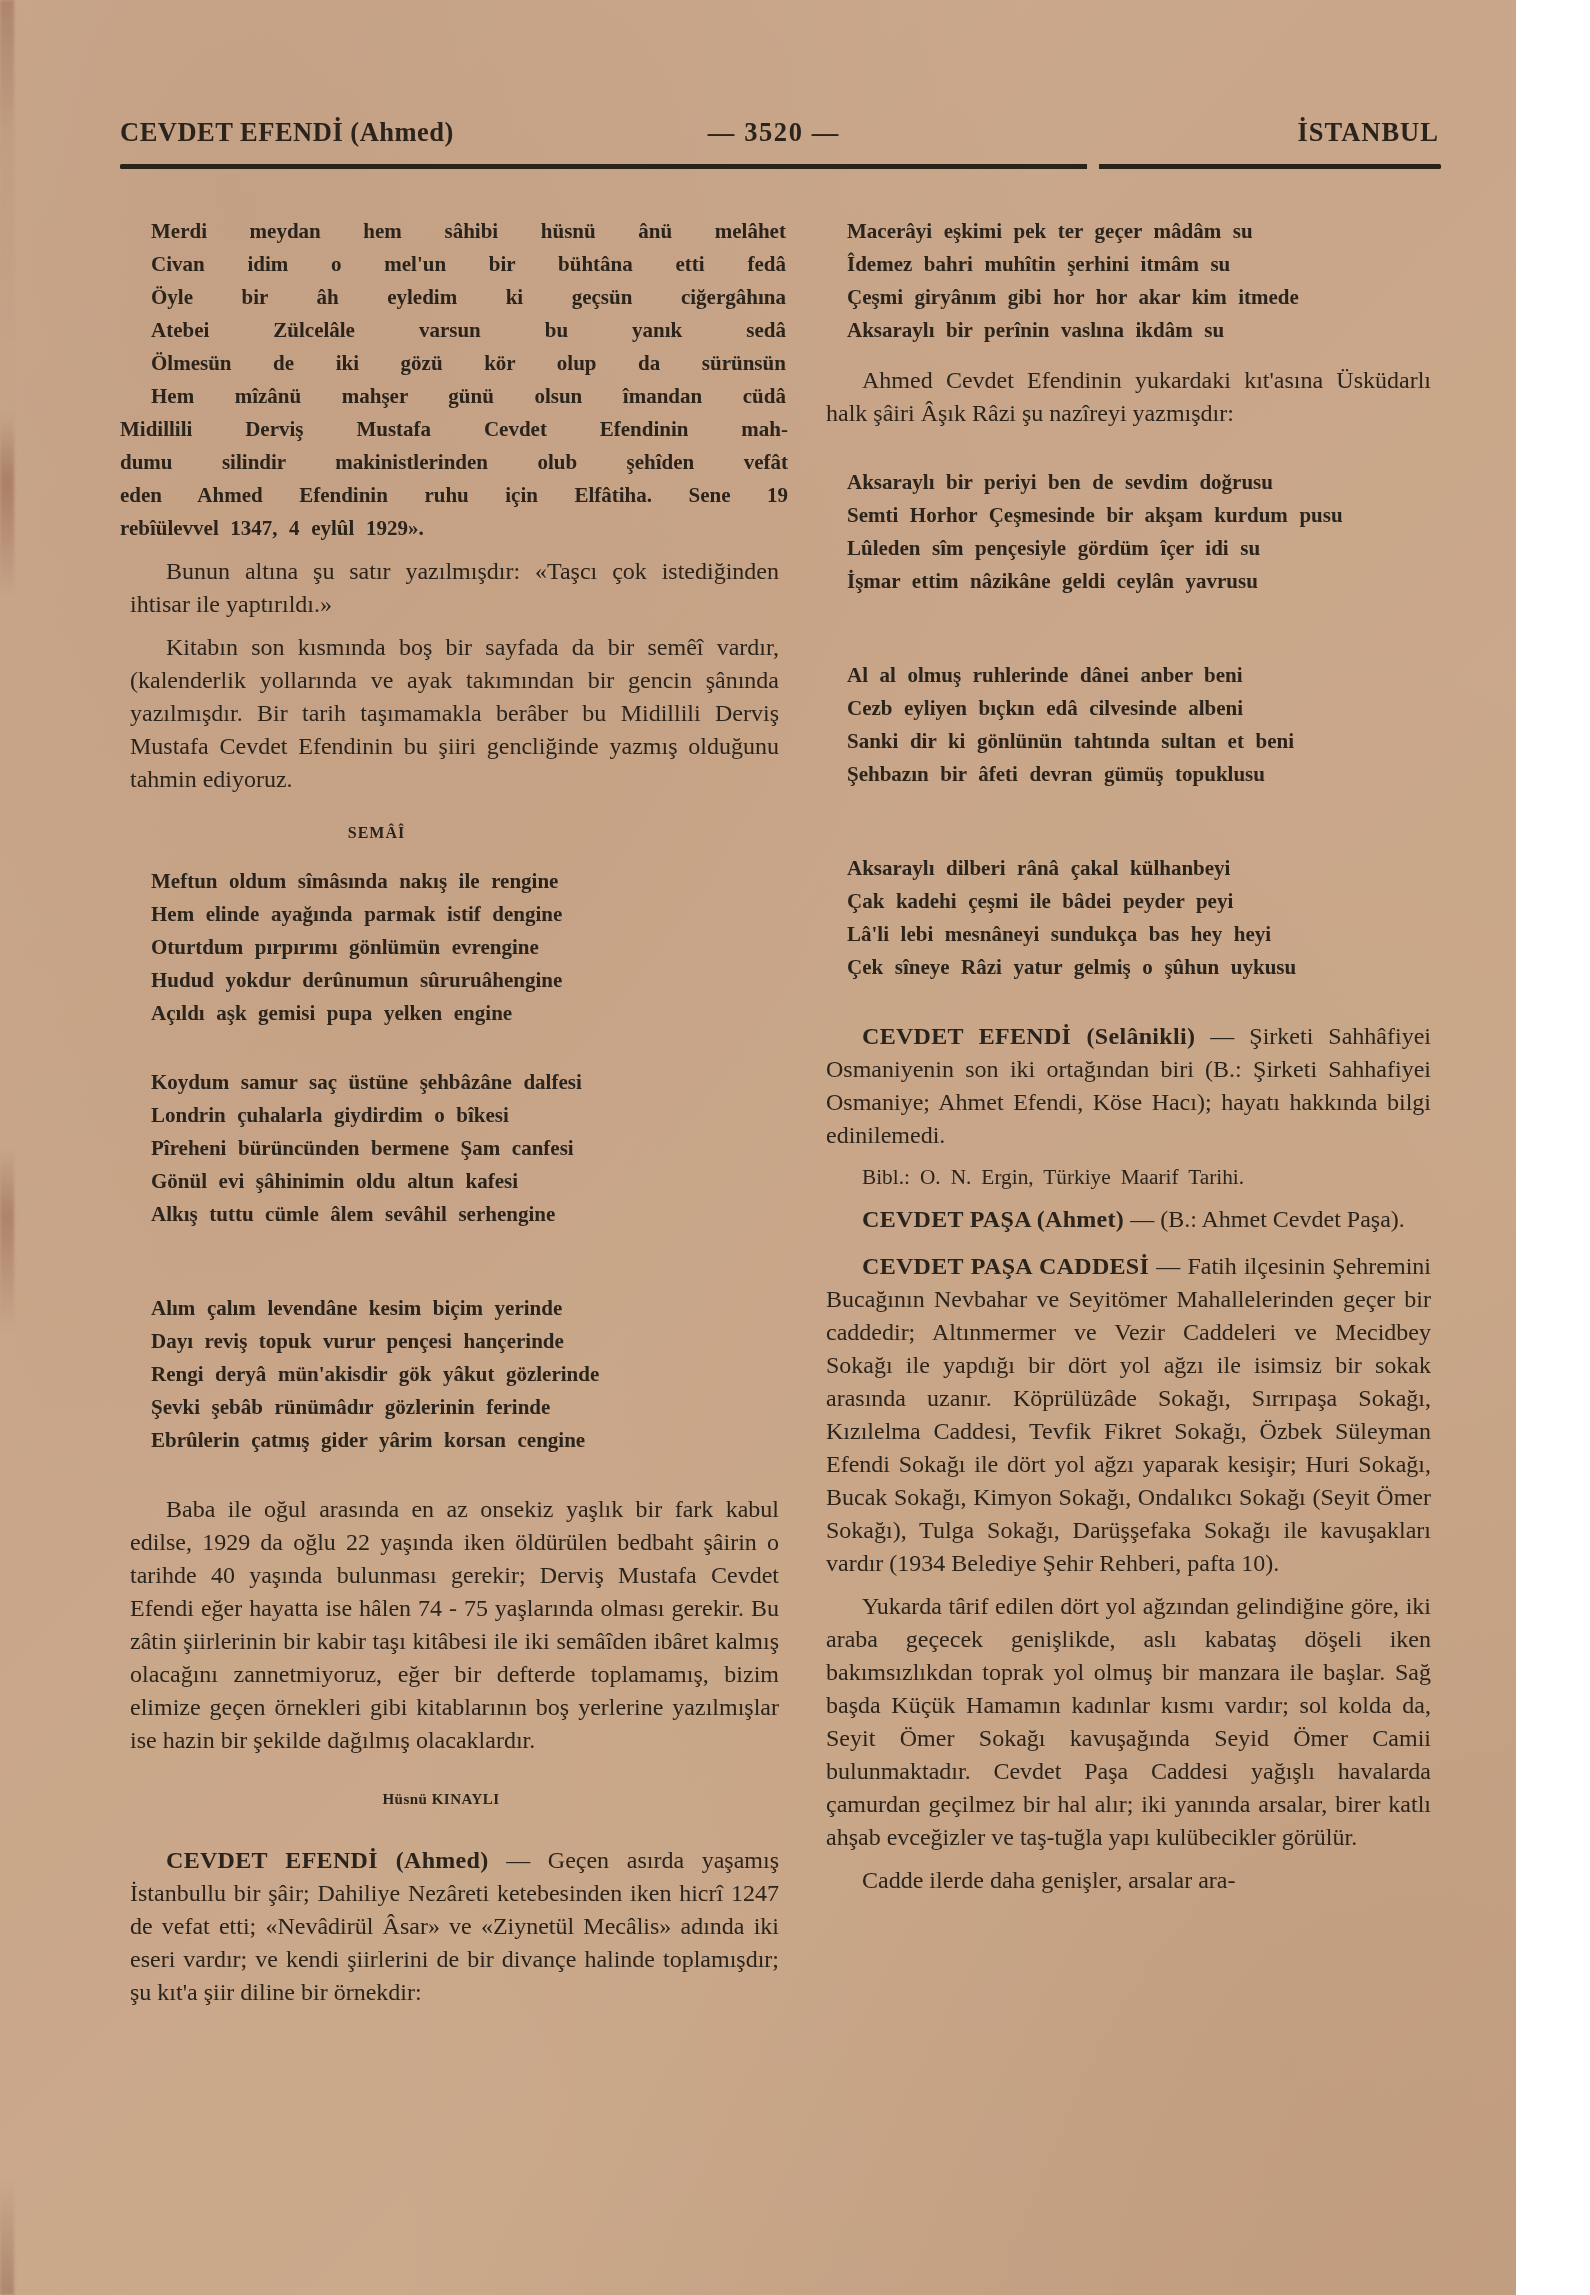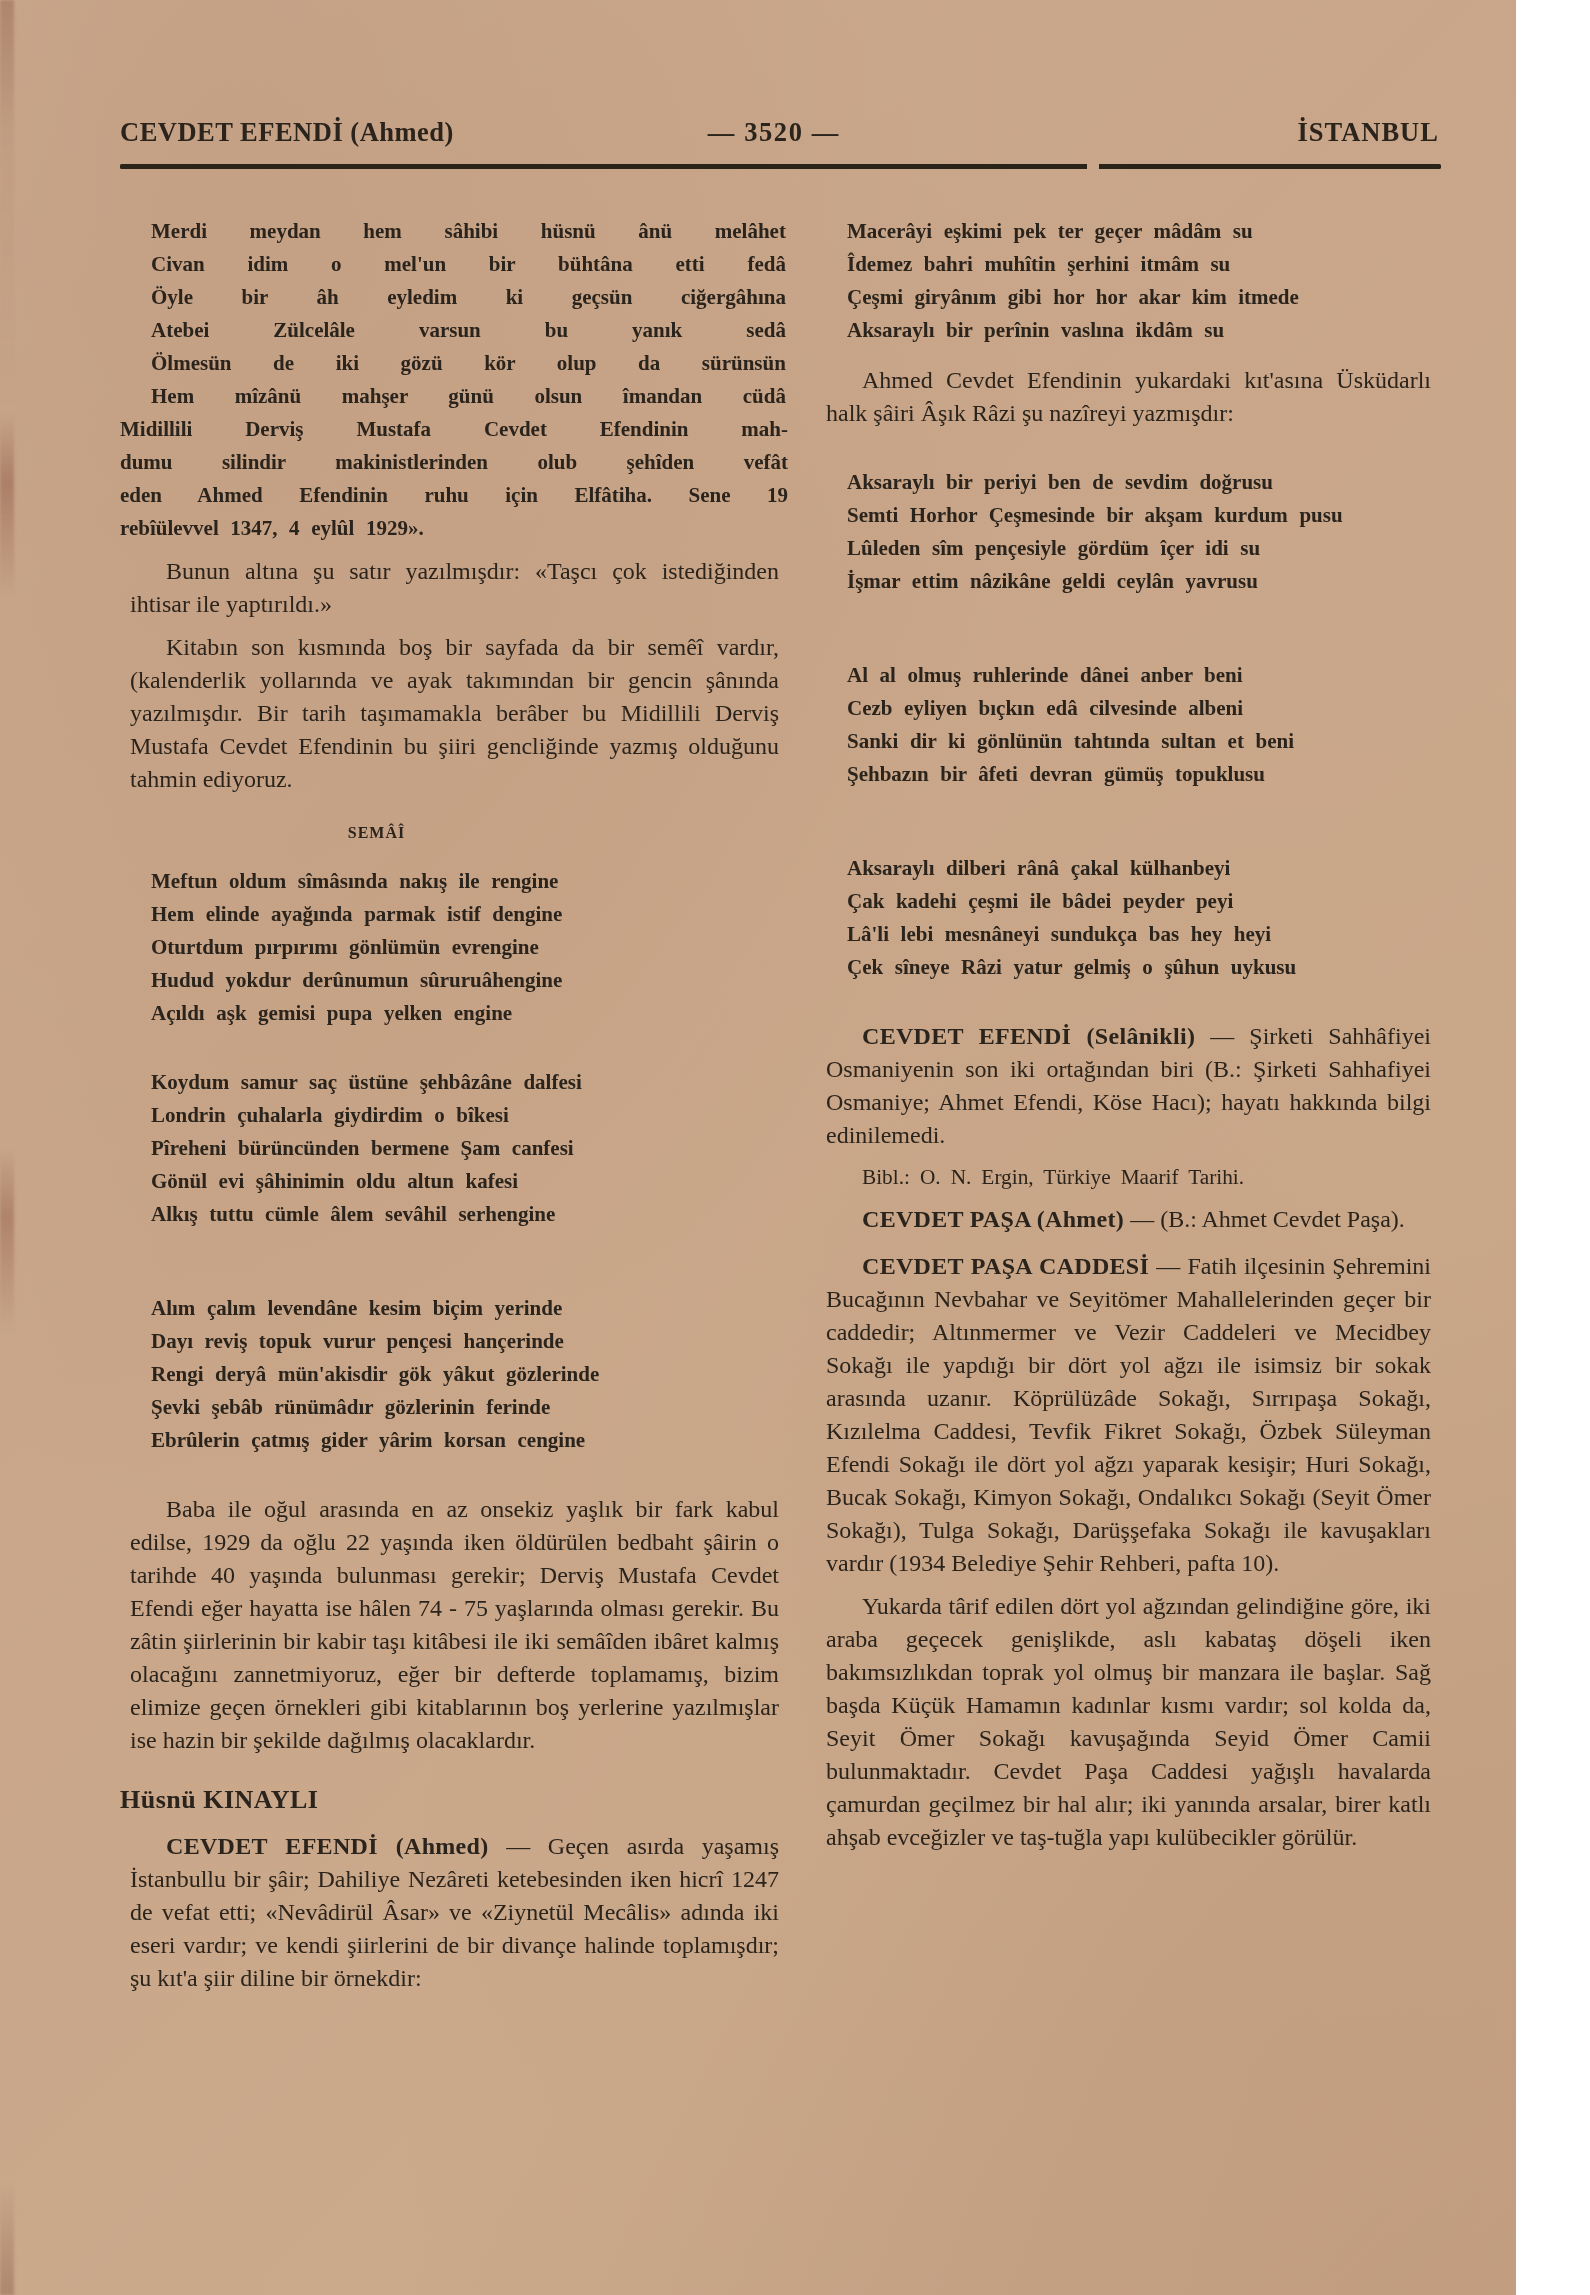--- a/index.html
+++ b/index.html
@@ -92,25 +92,25 @@
     font-size: 16px;
     line-height: 31px;
     text-align: center;
     padding-right: 156px;
     letter-spacing: 1px;
     margin: 21px 0 13.5px 0;
   }
 
   .signature {
     font-weight: bold;
-    font-size: 26px;
+    font-size: 15px;
     line-height: 31px;
-    text-align: left;
+    text-align: center;
     padding-right: 27px;
-    margin: 27px 0 15px 0;
+    margin: 27px 0 29px 0;
     letter-spacing: 0.5px;
   }
 
   .bibl {
     margin: 8.3px 0 9.4px 0;
     font-size: 21.3px;
     line-height: 31px;
     text-indent: 46px;
     word-spacing: 0.22em;
   }
@@ -221,17 +221,18 @@
 
       <p class="para entry mt-entry"><strong class="lead">CEVDET EFENDİ (Selânikli)</strong><span> — Şirketi Sahhâfiyei Osmaniyenin son iki ortağından biri (B.: Şirketi Sahhafiyei Osmaniye; Ahmet Efendi, Köse Hacı); hayatı hakkında bilgi edinilemedi.</span></p>
 
       <p class="bibl">Bibl.: O. N. Ergin, Türkiye Maarif Tarihi.</p>
 
       <p class="para entry"><strong class="lead">CEVDET PAŞA (Ahmet)</strong><span> — (B.: Ahmet Cevdet Paşa).</span></p>
 
       <p class="para entry mt-entry"><strong class="lead">CEVDET PAŞA CADDESİ</strong><span> — Fatih ilçesinin Şehremini Bucağının Nevbahar ve Seyitömer Mahallelerinden geçer bir caddedir; Altınmermer ve Vezir Caddeleri ve Mecidbey Sokağı ile yapdığı bir dört yol ağzı ile isimsiz bir sokak arasında uzanır. Köprülüzâde Sokağı, Sırrıpaşa Sokağı, Kızılelma Caddesi, Tevfik Fikret Sokağı, Özbek Süleyman Efendi Sokağı ile dört yol ağzı yaparak kesişir; Huri Sokağı, Bucak Sokağı, Kimyon Sokağı, Ondalıkcı Sokağı (Seyit Ömer Sokağı), Tulga Sokağı, Darüşşefaka Sokağı ile kavuşakları vardır (1934 Belediye Şehir Rehberi, pafta 10).</span></p>
 
       <p class="para">Yukarda târif edilen dört yol ağzından gelindiğine göre, iki araba geçecek genişlikde, aslı kabataş döşeli iken bakımsızlıkdan toprak yol olmuş bir manzara ile başlar. Sağ başda Küçük Hamamın kadınlar kısmı vardır; sol kolda da, Seyit Ömer Sokağı kavuşağında Seyid Ömer Camii bulunmaktadır. Cevdet Paşa Caddesi yağışlı havalarda çamurdan geçilmez bir hal alır; iki yanında arsalar, birer katlı ahşab evceğizler ve taş-tuğla yapı kulübecikler görülür.</p>
+      <p class="para">Cadde ilerde daha genişler, arsalar ara-</p>
 
     </div>
   </div>
 </div>
 
 
 </body></html>

